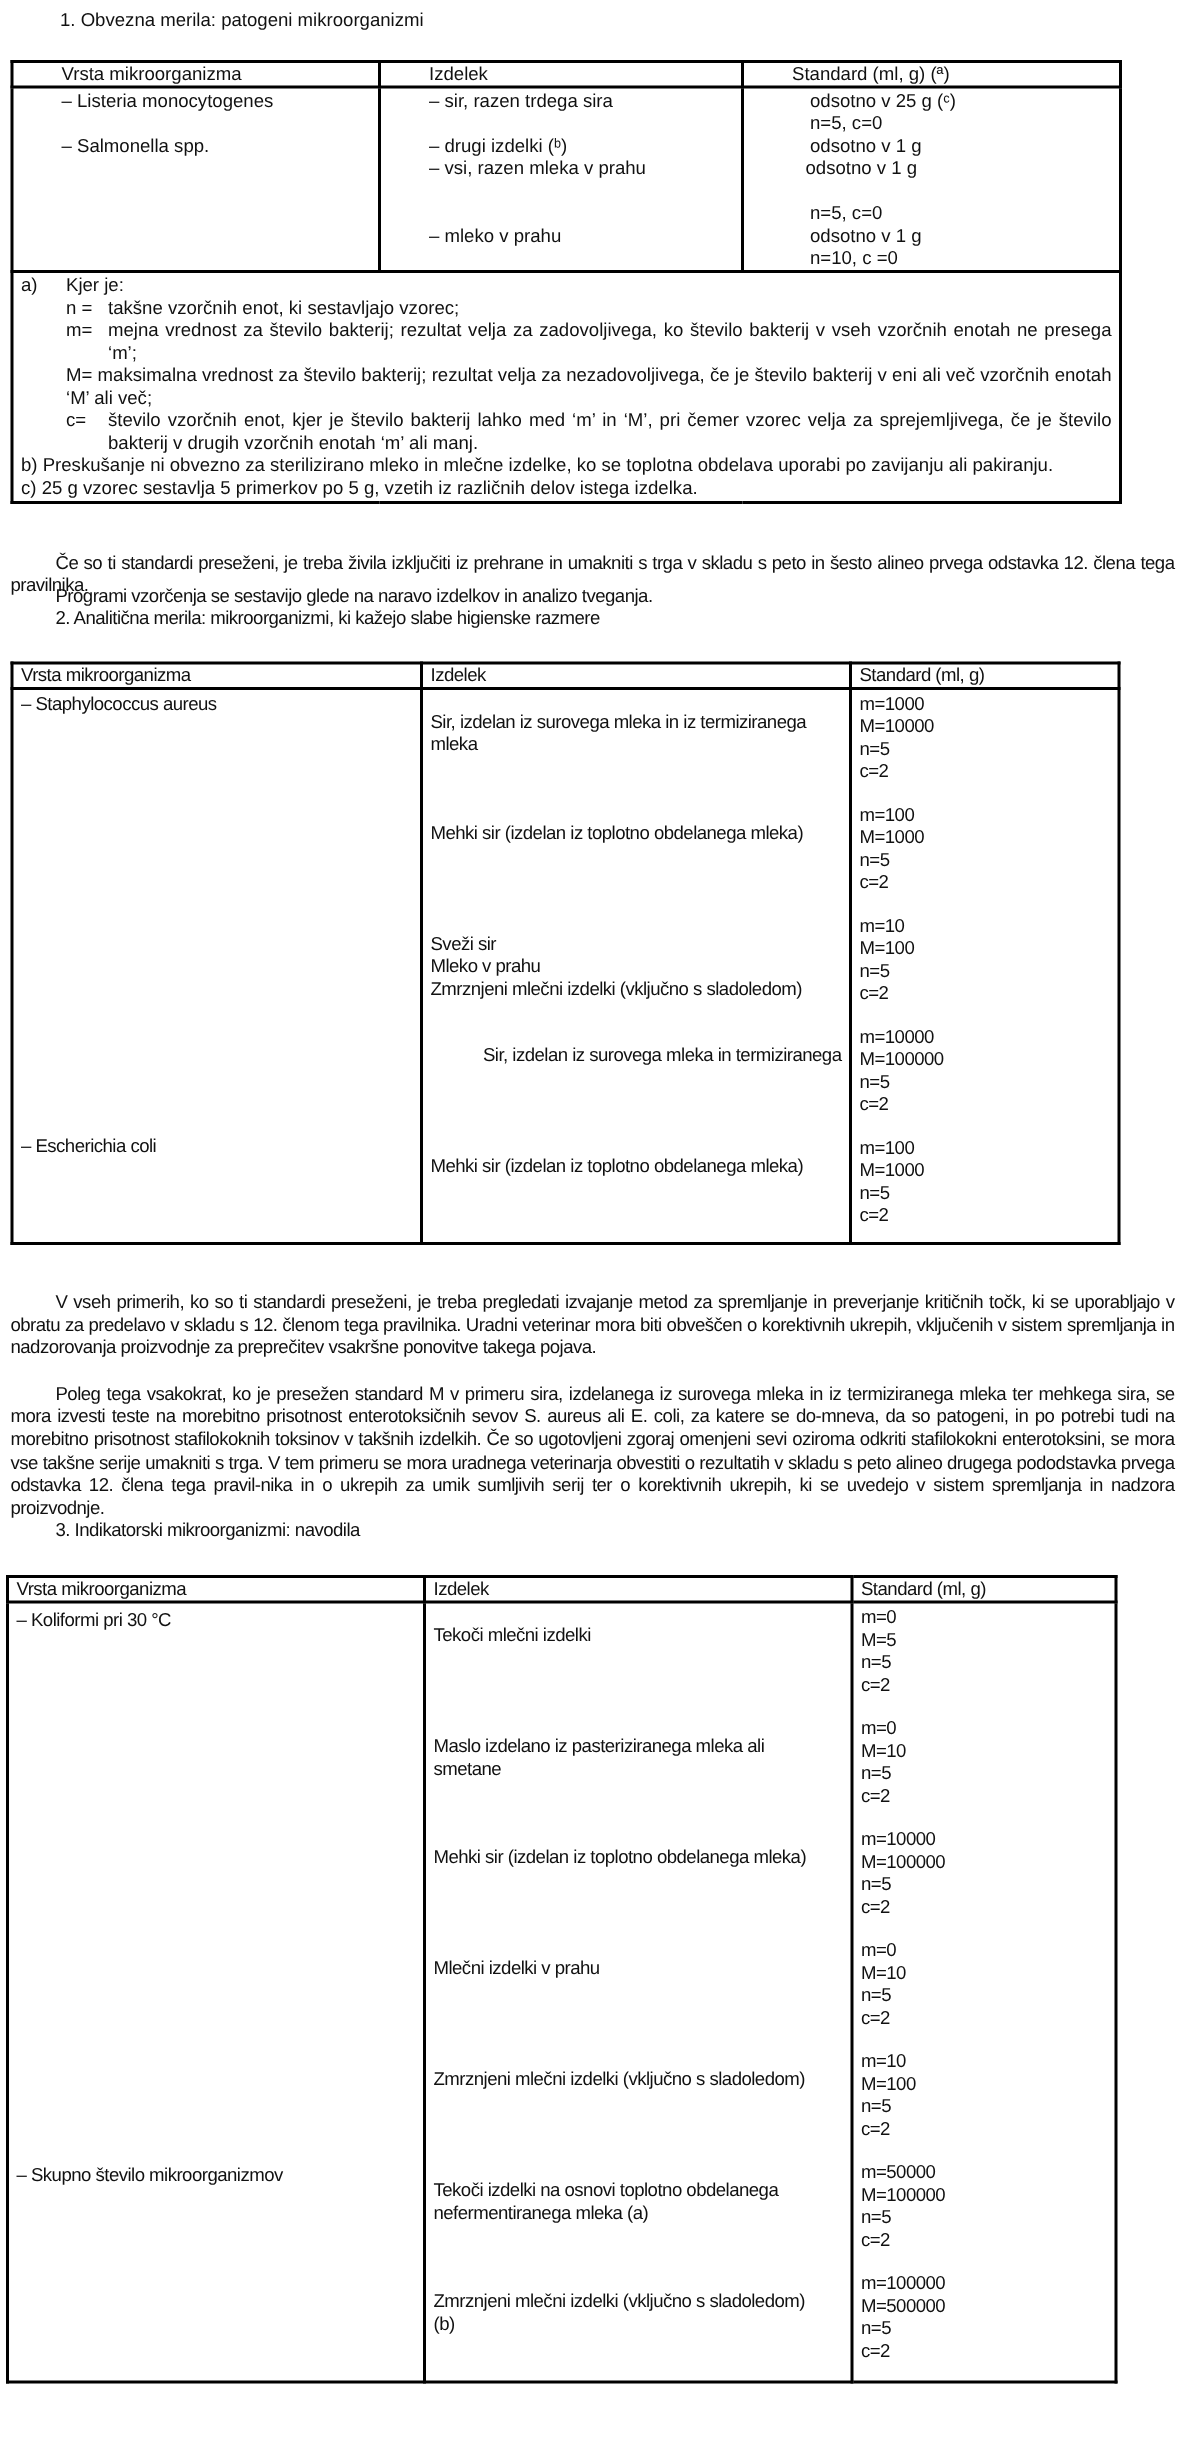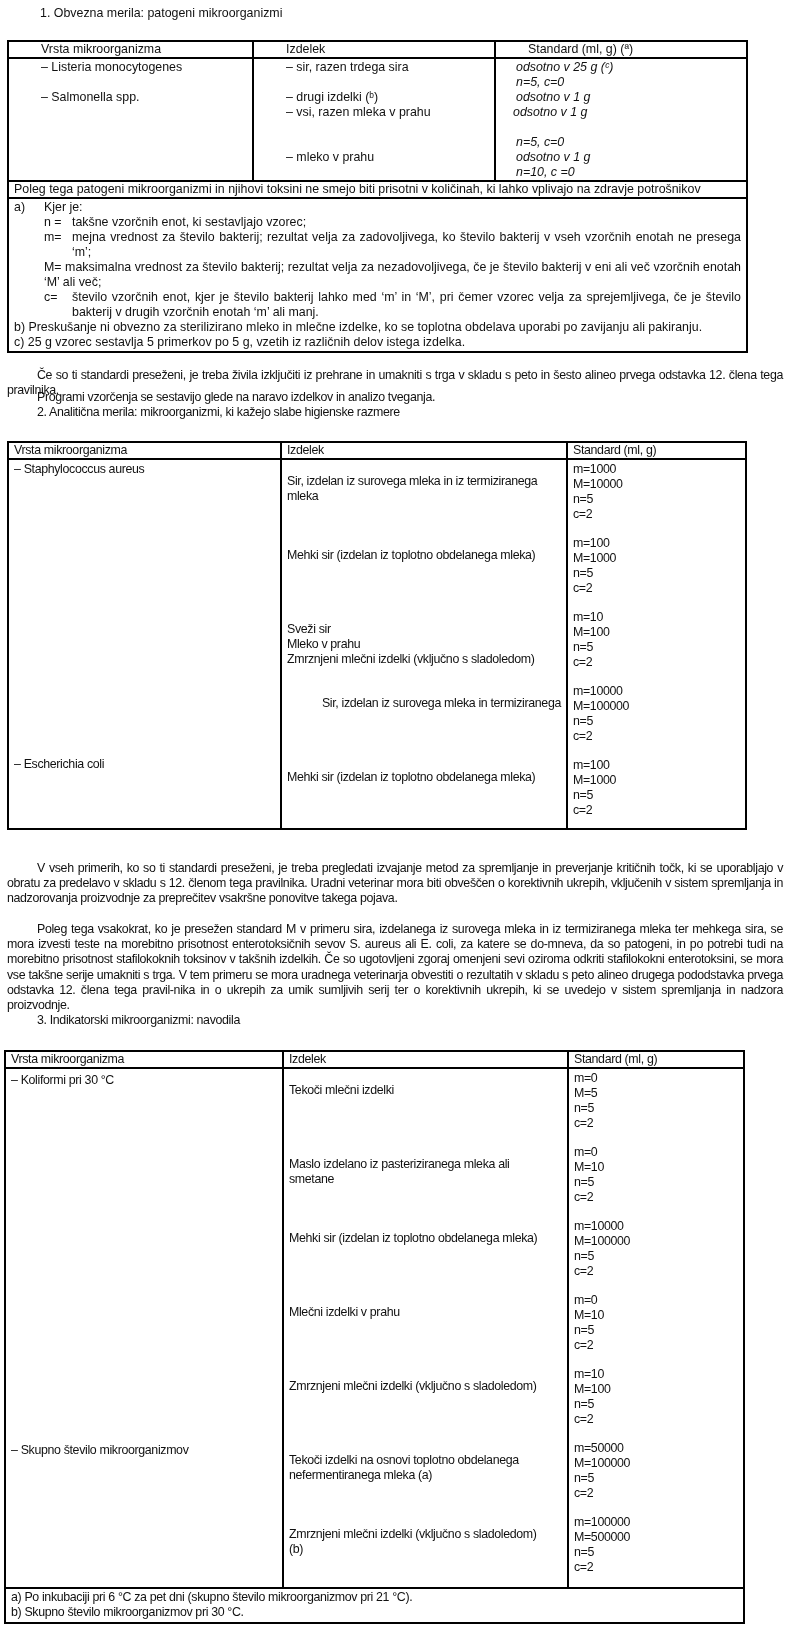--- a/index.html
+++ b/index.html
@@ -47,33 +47,30 @@
     </td>
     <td style="padding-top:1px;">
       <span class="cellline">– sir, razen trdega sira</span>
       <span class="row-gap"></span>
       <span class="cellline">– drugi izdelki (ᵇ)</span>
       <span class="cellline">– vsi, razen mleka v prahu</span>
       <span class="row-gap"></span>
       <span class="row-gap"></span>
       <span class="cellline">– mleko v prahu</span>
     </td>
-    <td style="padding-top:1px; padding-left:20px;font-style:italic;">
+    <td style="padding-top:1px; padding-left:44px;">
       <span class="cellline">odsotno v 25 g (ᶜ)</span>
       <span class="cellline">n=5, c=0</span>
       <span class="cellline">odsotno v 1 g</span>
       <span class="cellline" style="margin-left:-3px;">odsotno v 1 g</span>
       <span class="row-gap"></span>
       <span class="cellline">n=5, c=0</span>
       <span class="cellline">odsotno v 1 g</span>
       <span class="cellline">n=10, c =0</span>
     </td>
-  </tr>
-  <tr style="height:17px;">
-    <td colspan="3" style="padding-left:5px; white-space:nowrap;">Poleg tega patogeni mikroorganizmi in njihovi toksini ne smejo biti prisotni v količinah, ki lahko vplivajo na zdravje potrošnikov</td>
   </tr>
   <tr class="notes">
     <td colspan="3" style="padding:1px 5px 1px 5px; text-align:justify;">
       <div class="note-row">
         <span class="note-key">a)</span>
         <span>Kjer je:</span>
       </div>
       <div class="def-row">
         <span class="def-key">n =</span>
         <span>takšne vzorčnih enot, ki sestavljajo vzorec;</span>
@@ -262,20 +259,14 @@
         <span class="cellline">c=2</span>
       </div>
       <div class="grp" style="height:60px;">
         <span class="cellline">m=100000</span>
         <span class="cellline">M=500000</span>
         <span class="cellline">n=5</span>
         <span class="cellline">c=2</span>
       </div>
     </td>
   </tr>
-  <tr>
-    <td colspan="3" style="padding:1px 5px 2px 5px;">
-      <span class="cellline">a) Po inkubaciji pri 6 °C za pet dni (skupno število mikroorganizmov pri 21 °C).</span>
-      <span class="cellline">b) Skupno število mikroorganizmov pri 30 °C.</span>
-    </td>
-  </tr>
 </tbody>
   </table>
 
 </body></html>

